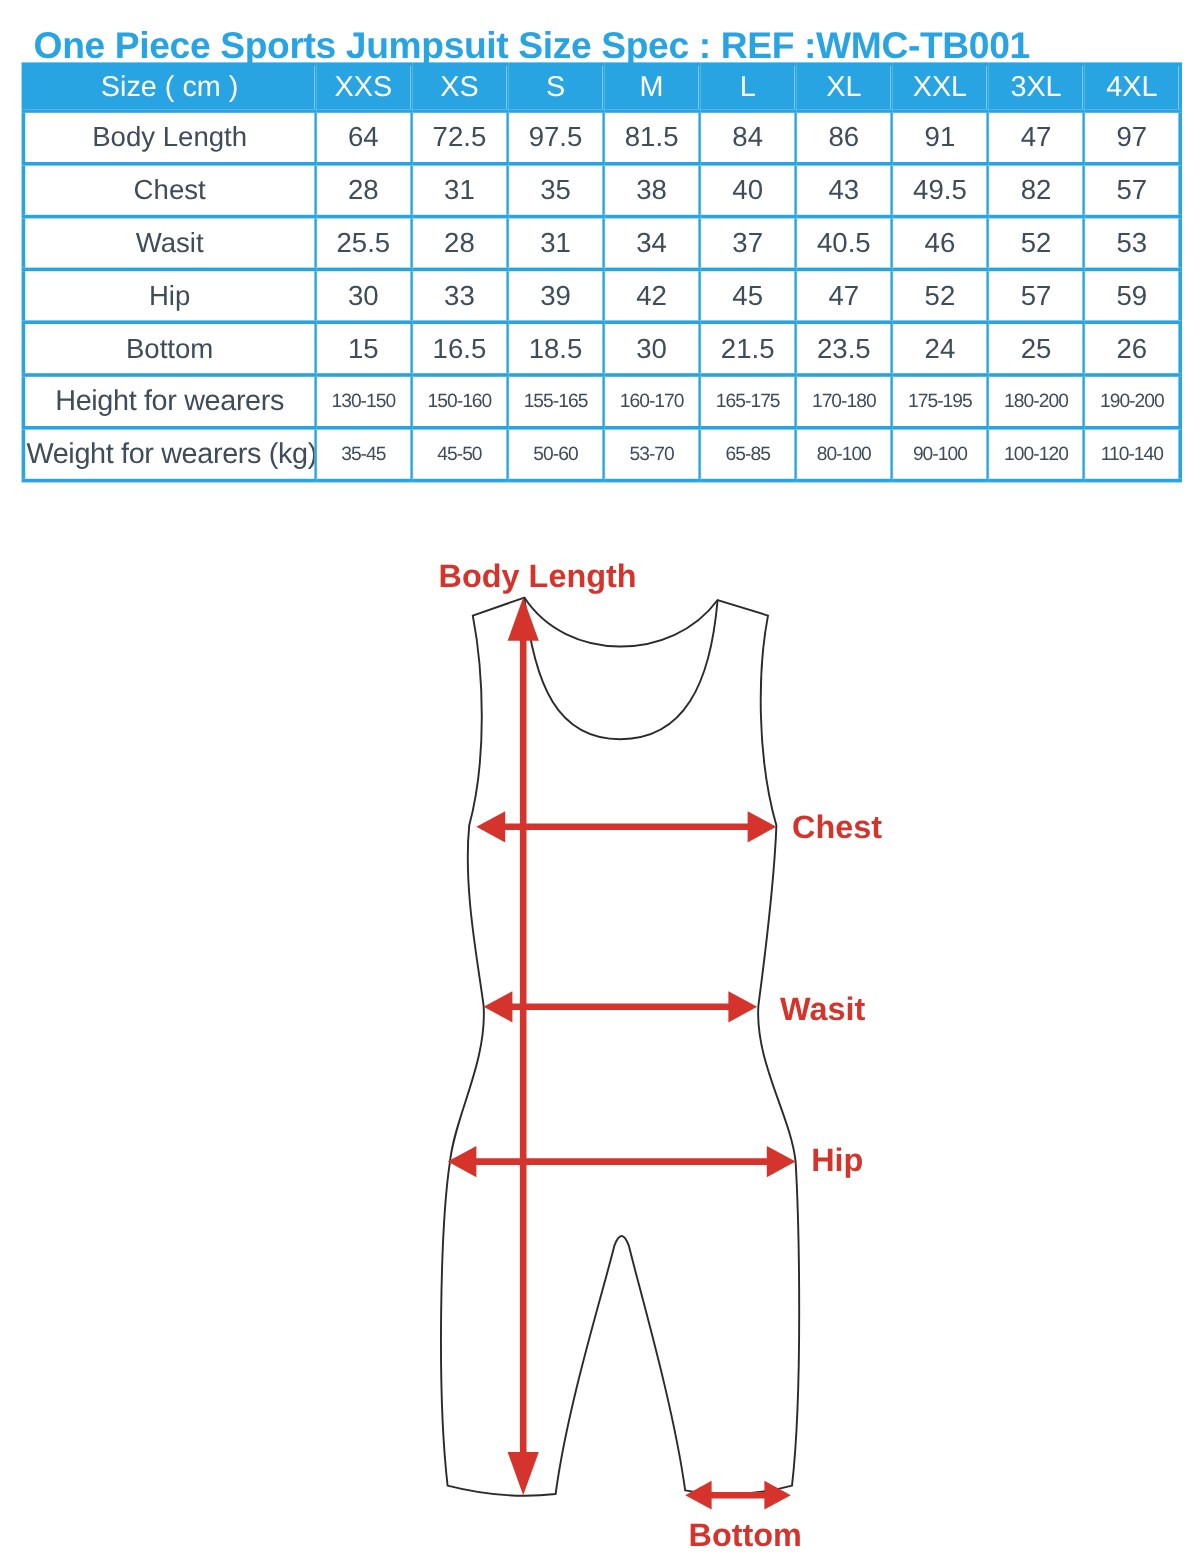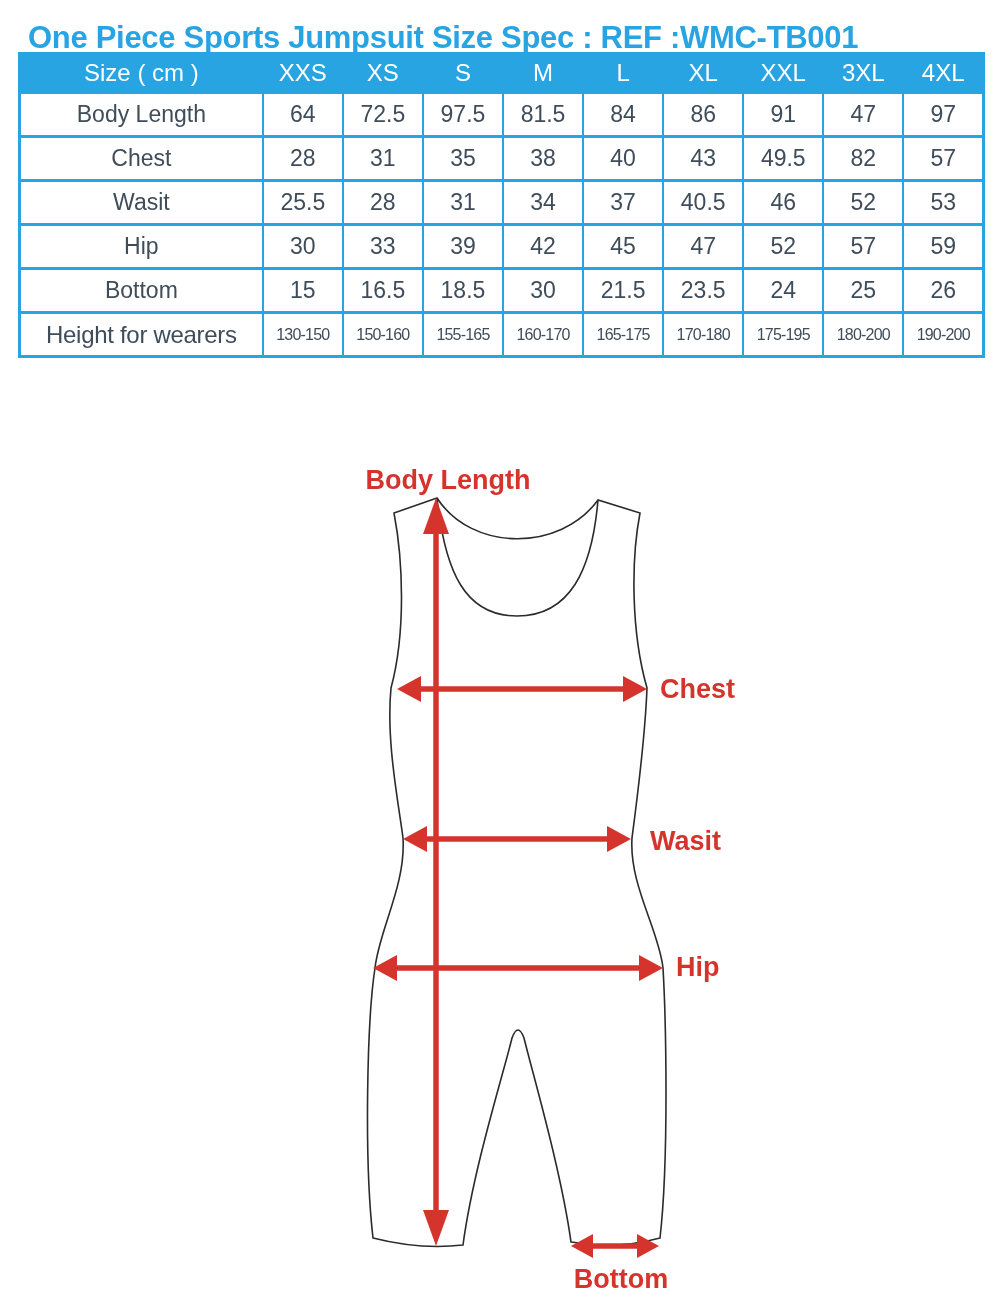--- a/index.html
+++ b/index.html
@@ -149,20 +149,32 @@
         <td class="row-label">Height for wearers</td>
         <td>130-150</td>
         <td>150-160</td>
         <td>155-165</td>
         <td>160-170</td>
         <td>165-175</td>
         <td>170-180</td>
         <td>175-195</td>
         <td>180-200</td>
         <td>190-200</td>
+      </tr>
+      <tr class="small-row">
+        <td class="row-label">Weight for wearers (kg)</td>
+        <td>35-45</td>
+        <td>45-50</td>
+        <td>50-60</td>
+        <td>53-70</td>
+        <td>65-85</td>
+        <td>80-100</td>
+        <td>90-100</td>
+        <td>100-120</td>
+        <td>110-140</td>
       </tr>
     </tbody>
 </table>
 
 <svg class="diagram" viewBox="0 0 1000 1307" xmlns="http://www.w3.org/2000/svg">
 
   <path class="garment" d="
     M 437 498
     L 394 513
     C 403 560, 406 632, 391 688

